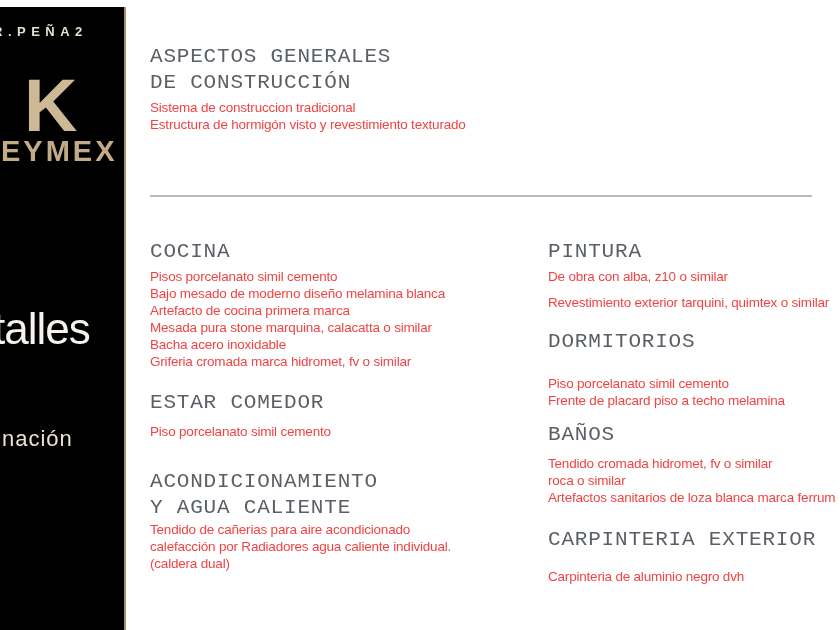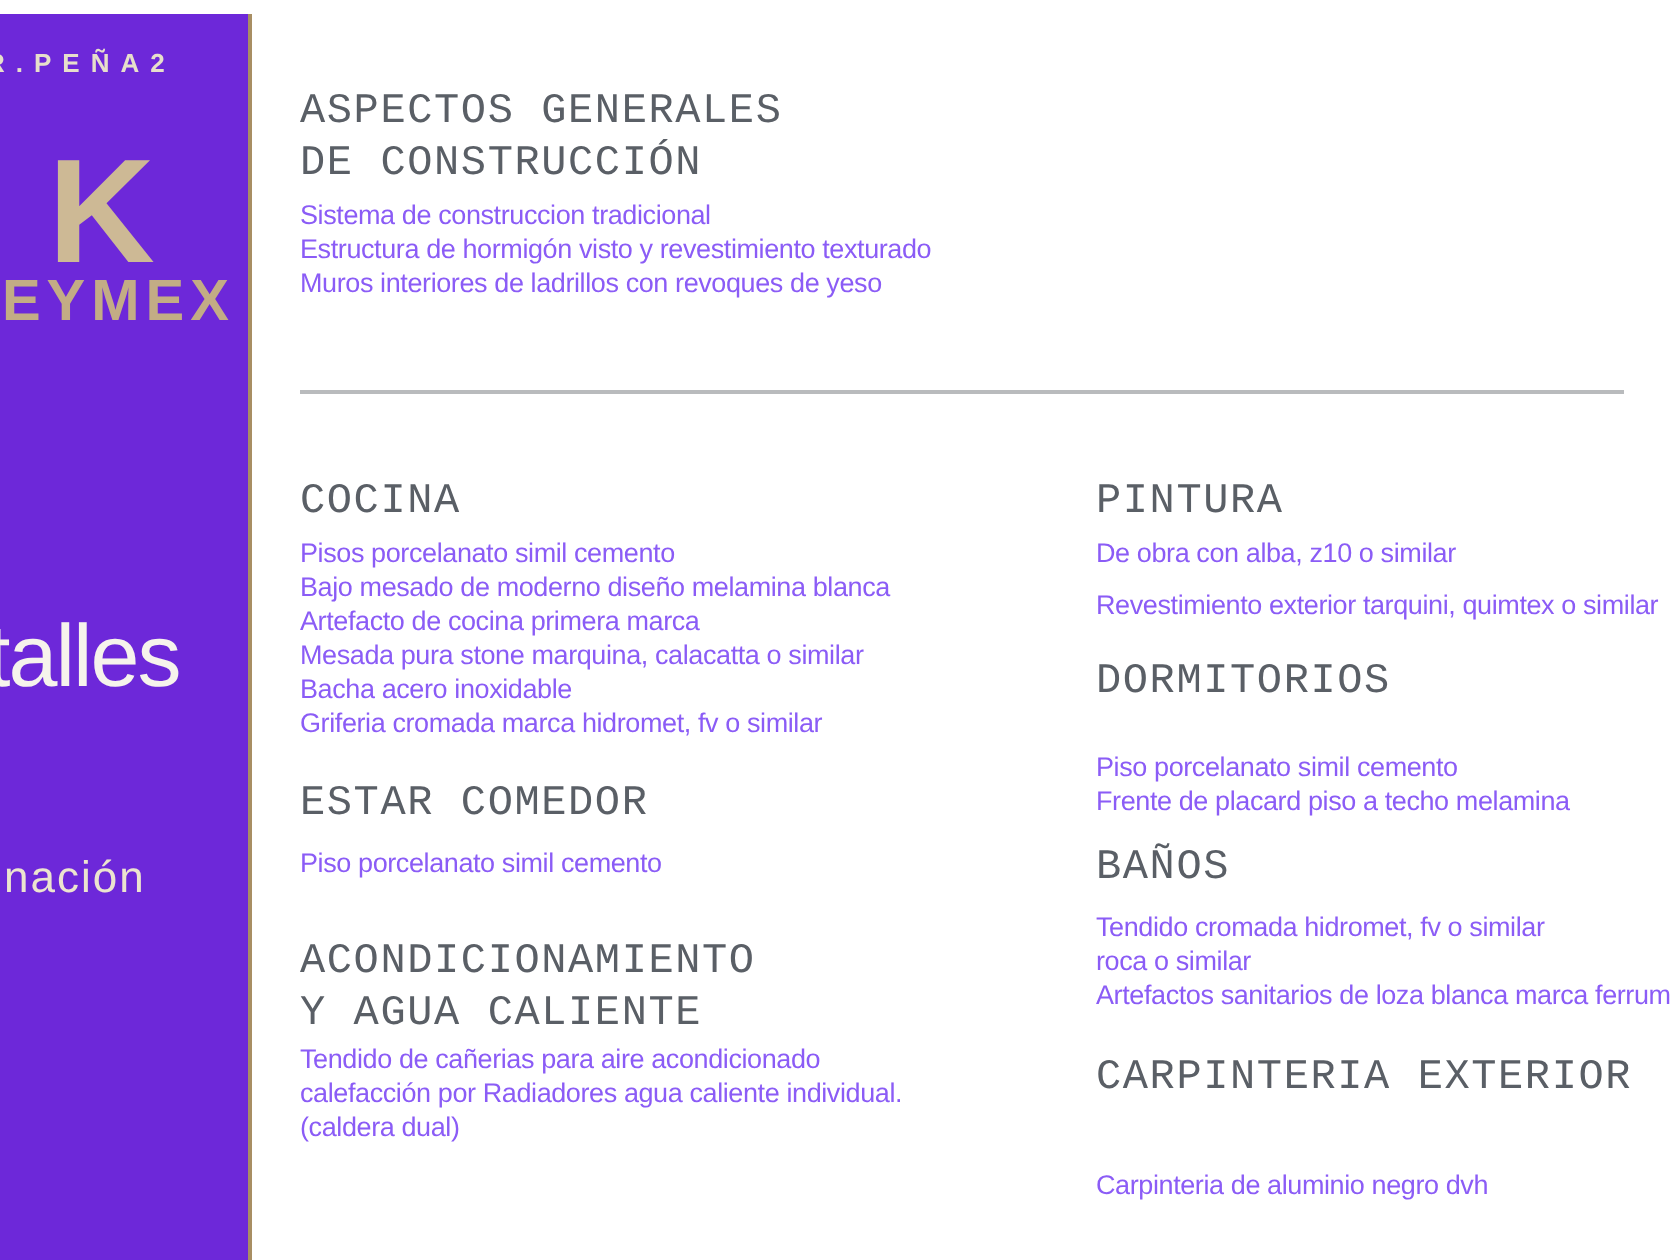--- a/index.html
+++ b/index.html
@@ -1,34 +1,34 @@
 <!DOCTYPE html>
 <html><head>
 <meta charset="utf-8">
 <style>
   html,body{margin:0;padding:0;background:#fff;}
   .page{position:relative;width:840px;height:630px;overflow:hidden;background:#ffffff;
         font-family:"Liberation Sans",sans-serif;}
   
   .sidebar{position:absolute;left:0;top:7px;width:124px;height:623px;
-           background:#6d28d9;border-right:2px solid #a88e63;overflow:hidden;}
+           background:#000000;border-right:2px solid #a88e63;overflow:hidden;}
   .side-code{position:absolute;left:-7px;top:17px;font-size:13px;font-weight:bold;
              letter-spacing:5.5px;color:#e7dfcb;white-space:nowrap;}
   .side-k{position:absolute;left:24px;top:62px;font-size:74px;line-height:1;
           font-weight:bold;color:#cdb995;}
   .side-brand{position:absolute;left:-23px;top:128px;font-size:29px;font-weight:bold;
               letter-spacing:3px;color:#c3ac85;white-space:nowrap;}
   .side-word-lg{position:absolute;left:-7px;top:297px;font-size:44px;color:#f6f3ec;
                 letter-spacing:-1px;white-space:nowrap;}
   .side-word-sm{position:absolute;left:2px;top:419px;font-size:22px;color:#ece4cf;
                 letter-spacing:1px;white-space:nowrap;}
   
   .title{position:absolute;font-family:Liberation Mono, monospace;font-size:21px;
          line-height:26px;letter-spacing:0.8px;color:#5a5f66;white-space:nowrap;}
-  .body{position:absolute;font-size:13.5px;line-height:17px;color:#8b5cf6;
+  .body{position:absolute;font-size:13.5px;line-height:17px;color:#ef4444;
         letter-spacing:-0.2px;}
   .line{white-space:nowrap;}
   .left{left:150px;}
   .right{left:548px;}
   .divider{position:absolute;left:150px;top:195px;width:662px;height:2px;
            background:#b9bbbd;}
 </style>
 </head>
 <body>
 
@@ -42,21 +42,20 @@
     <div class="side-word-sm">nación</div>
   </aside>
 
   <div class="title left" style="top:44px">
     <div class="line">ASPECTOS GENERALES</div>
     <div class="line">DE CONSTRUCCIÓN</div>
   </div>
   <div class="body left" style="top:99px">
     <div class="line">Sistema de construccion tradicional</div>
     <div class="line">Estructura de hormigón visto y revestimiento texturado</div>
-    <div class="line">Muros interiores de ladrillos con revoques de yeso</div>
   </div>
 
   <div class="divider"></div>
 
   <div class="title left" style="top:239px">COCINA</div>
   <div class="body left" style="top:268px">
     <div class="line">Pisos porcelanato simil cemento</div>
     <div class="line">Bajo mesado de moderno diseño melamina blanca</div>
     <div class="line">Artefacto de cocina primera marca</div>
     <div class="line">Mesada pura stone marquina, calacatta o similar</div>
@@ -94,17 +93,17 @@
   </div>
 
   <div class="title right" style="top:422px">BAÑOS</div>
   <div class="body right" style="top:455px">
     <div class="line">Tendido cromada hidromet, fv o similar</div>
     <div class="line">roca o similar</div>
     <div class="line">Artefactos sanitarios de loza blanca marca ferrum</div>
   </div>
 
   <div class="title right" style="top:527px">CARPINTERIA EXTERIOR</div>
-  <div class="body right" style="top:584px">
+  <div class="body right" style="top:568px">
     <div class="line">Carpinteria de aluminio negro dvh</div>
   </div>
 
 </div>
 
 </body></html>

